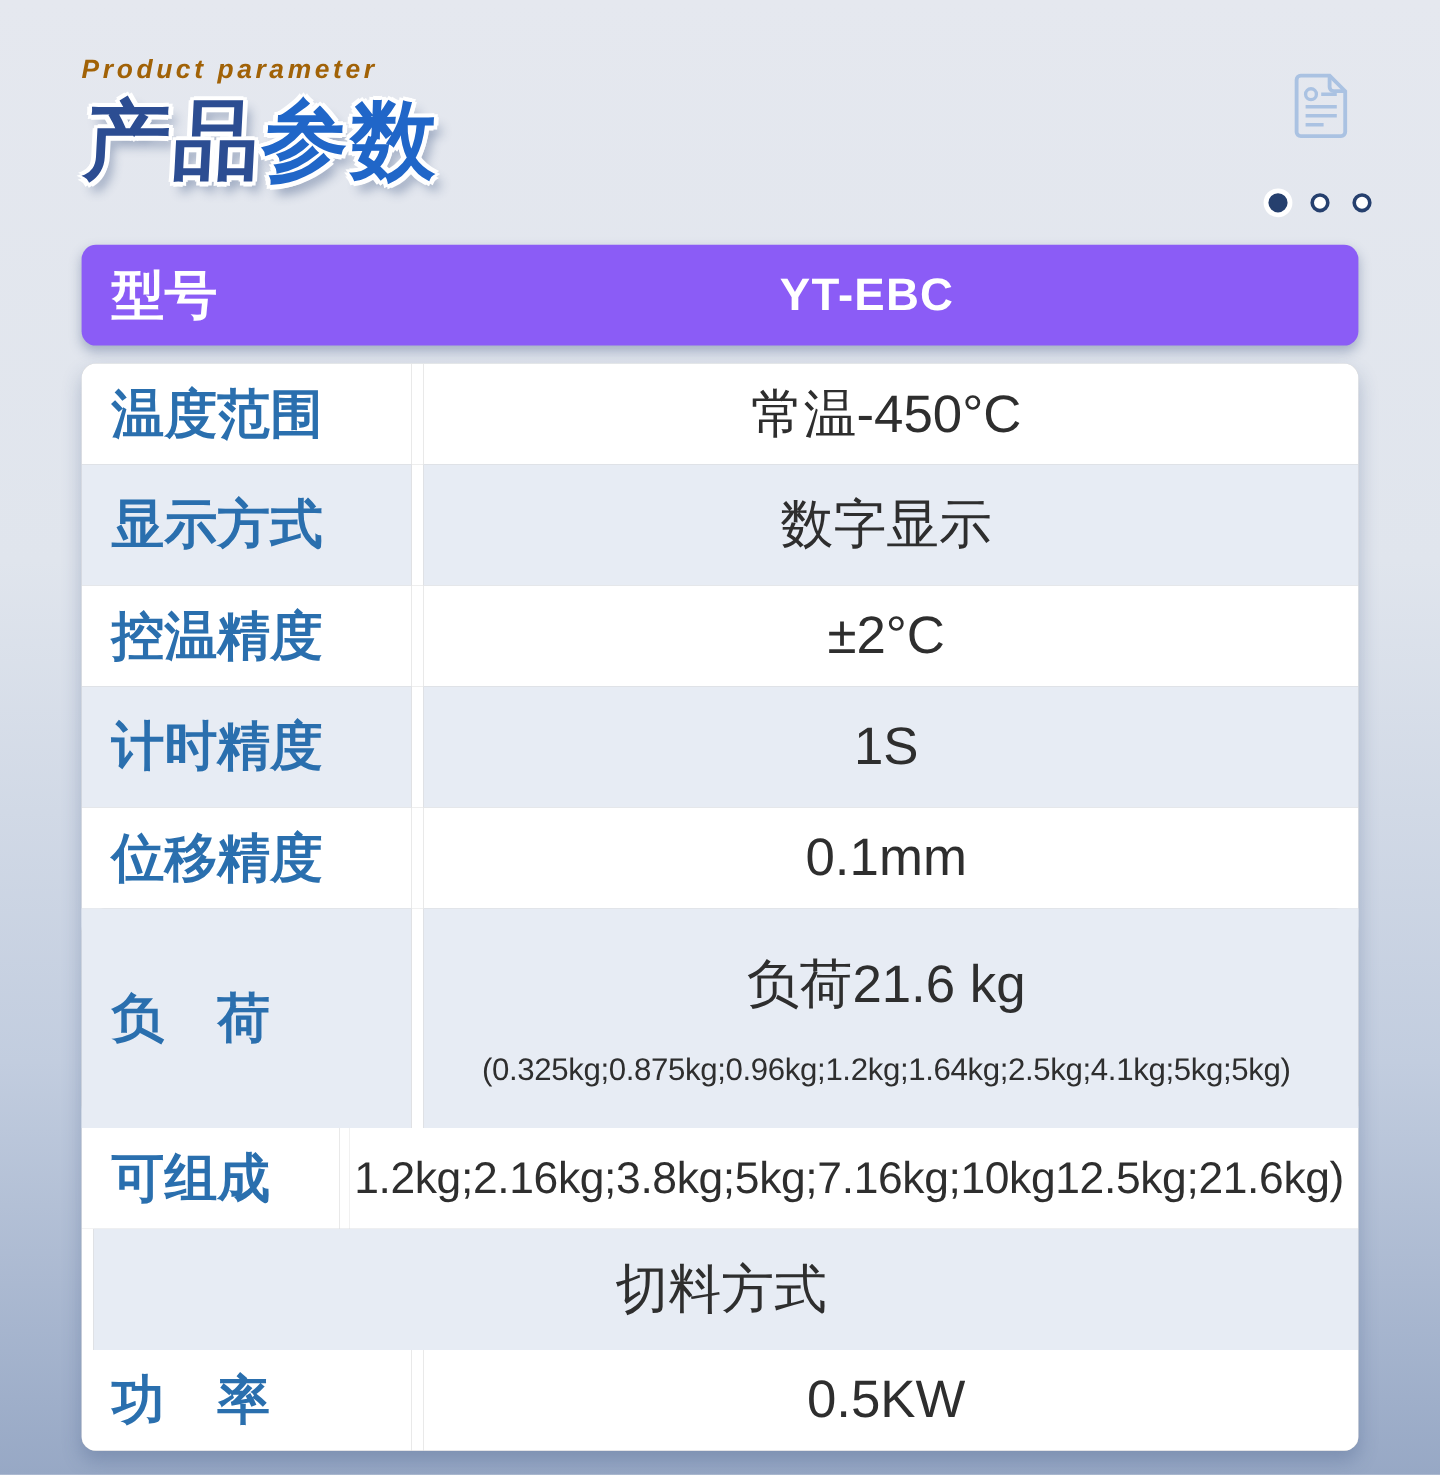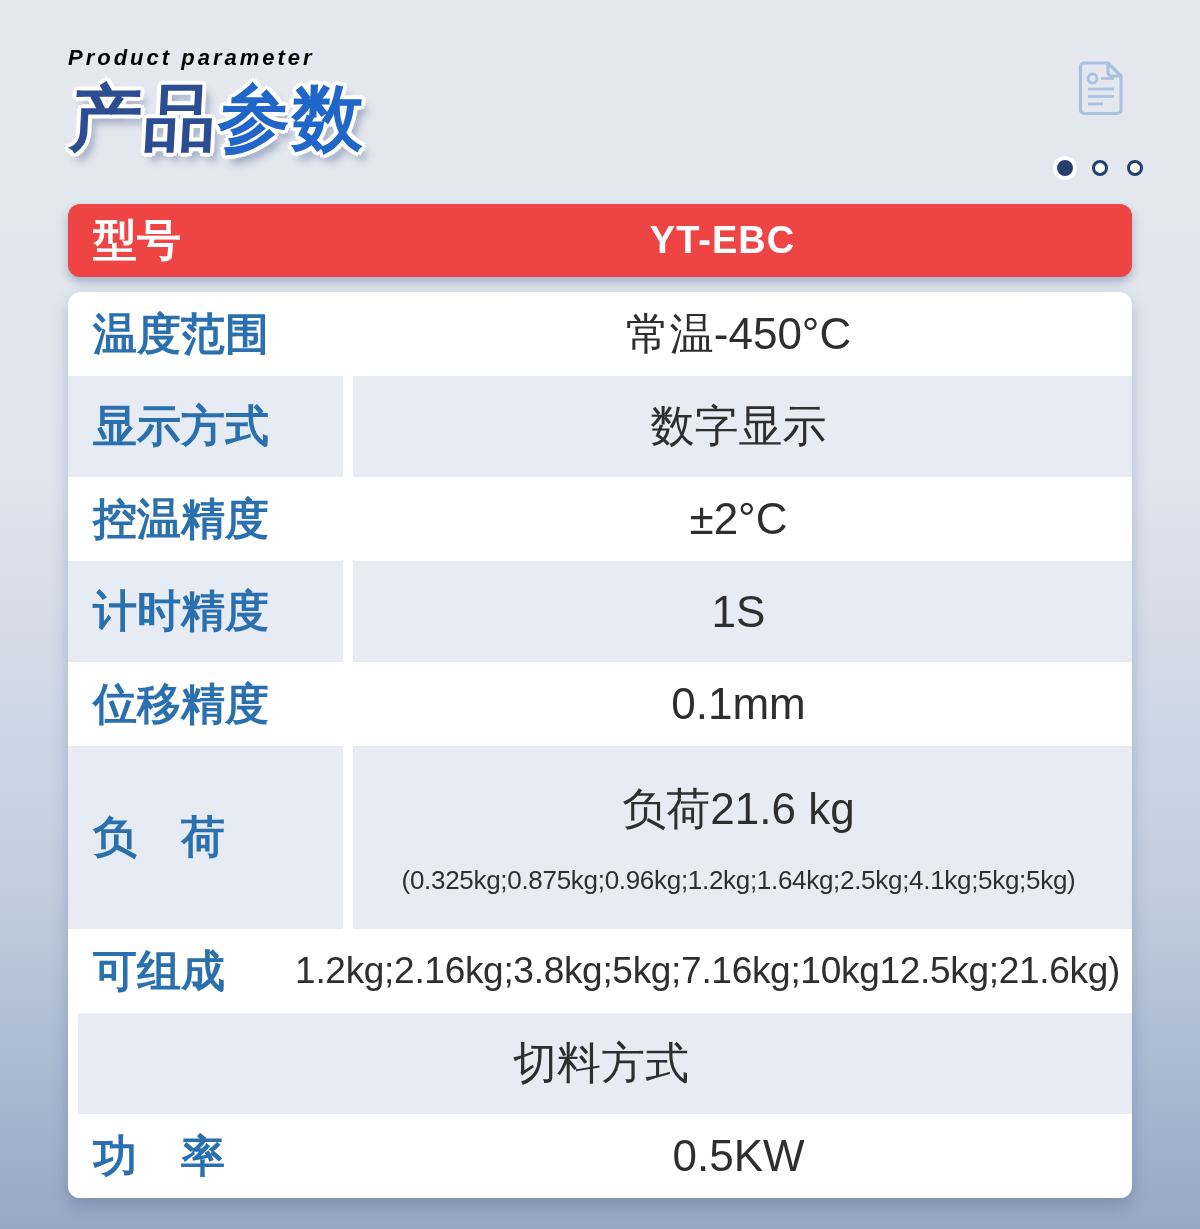--- a/index.html
+++ b/index.html
@@ -7,21 +7,21 @@
   body {
     font-family:"Liberation Sans","DejaVu Sans",sans-serif;
     background:linear-gradient(180deg,#e5e8ef 0%,#e0e5ed 38%,#c2cddf 72%,#97a8c5 100%);
     overflow:hidden;
   }
   .page { position:relative; padding:45px 68px 0; width:1200px; height:1229px; }
 
   
   .eyebrow {
     font-size:22px; font-weight:600; font-style:italic;
-    letter-spacing:3px; color:#000000;
+    letter-spacing:3px; color:#a16207;
   }
   .big-title {
     margin-top:8px; font-size:72px; font-weight:900; line-height:1.1;
     letter-spacing:2px; transform:skewX(-3deg); transform-origin:left bottom;
     text-shadow:
       -3px -3px 0 #fff, 3px -3px 0 #fff, -3px 3px 0 #fff, 3px 3px 0 #fff,
       -4px 0 0 #fff, 4px 0 0 #fff, 0 -4px 0 #fff, 0 4px 0 #fff,
       6px 8px 9px rgba(45,70,120,.45);
   }
   .title-a { color:#2c4d92; }
@@ -31,22 +31,22 @@
   .doc-icon { display:inline-block; }
   .dots { margin-top:40px; display:flex; justify-content:center; gap:19px; align-items:center; }
   .dot {
     width:16px; height:16px; border-radius:50%;
     background:#fff; border:3px solid #26406e;
   }
   .dot.active { background:#26406e; box-shadow:0 0 0 4px #fff; }
 
   
   .spec-header {
-    margin-top:46px; height:73px; width:1064px;
-    background:#ef4444; border-radius:12px;
+    margin-top:46px; height:84px; width:1064px;
+    background:#8b5cf6; border-radius:12px;
     display:flex; align-items:center;
     box-shadow:0 5px 10px rgba(52,75,122,.35);
     color:#fff;
   }
   .spec-header .h-label {
     width:275px; padding-left:25px; font-size:44px; font-weight:700;
   }
   .spec-header .h-value {
     flex:1; text-align:center; padding-right:30px;
     font-size:38px; font-weight:700; letter-spacing:1px;

